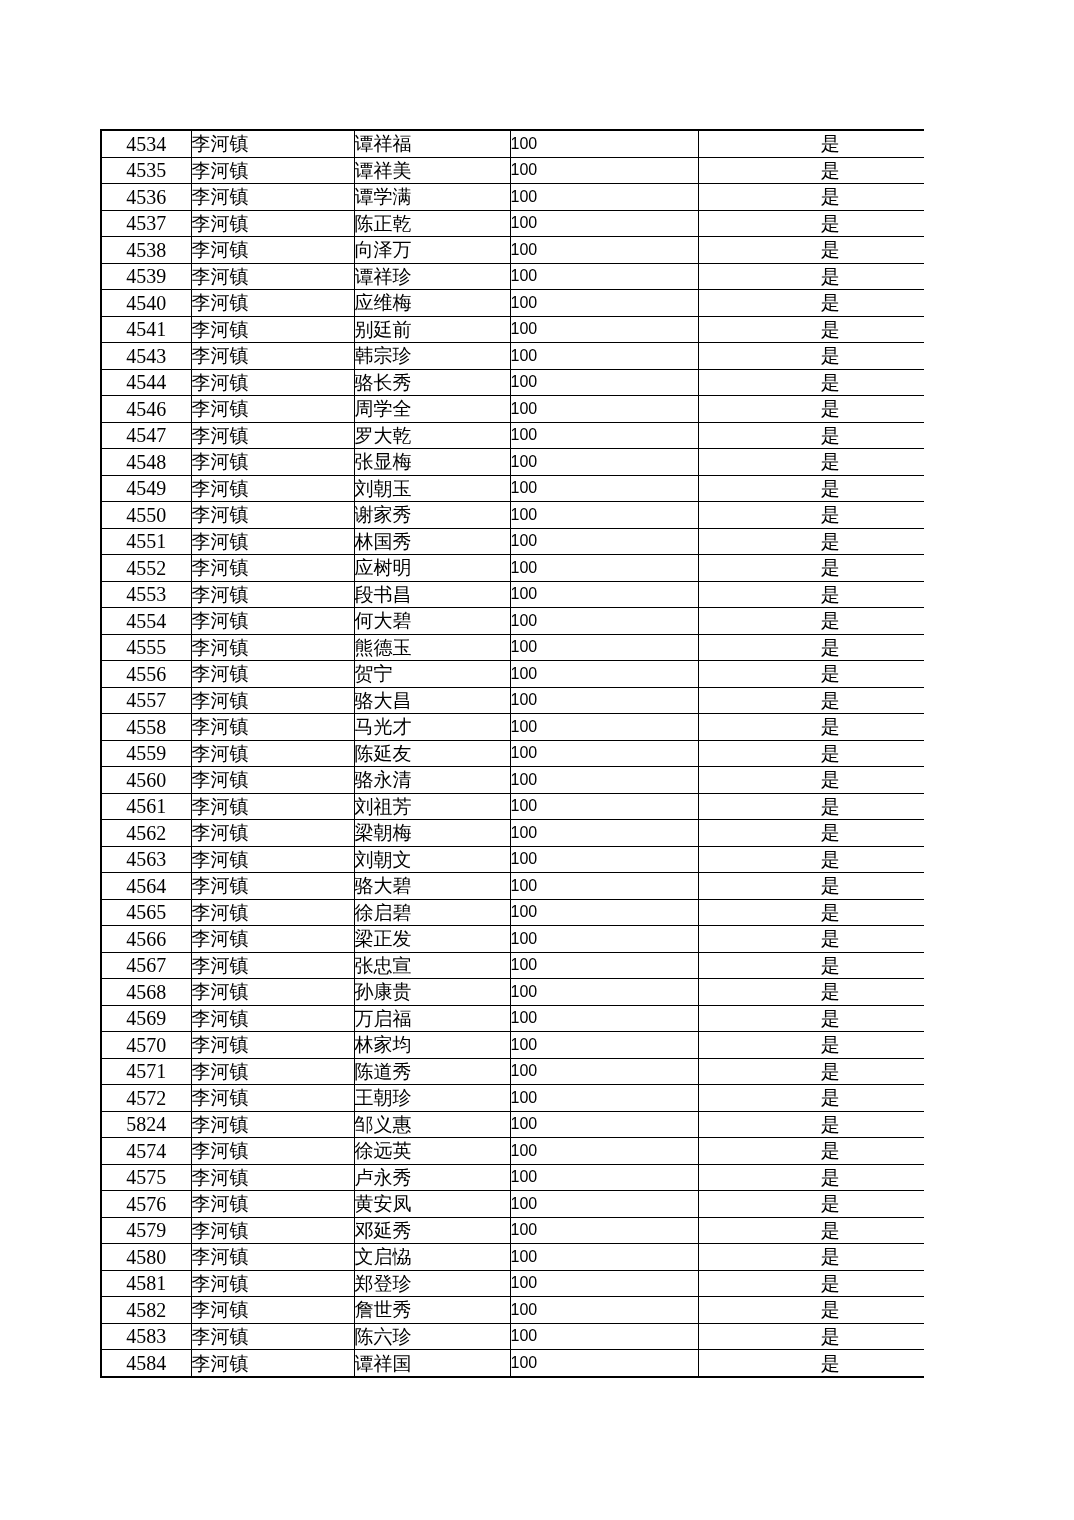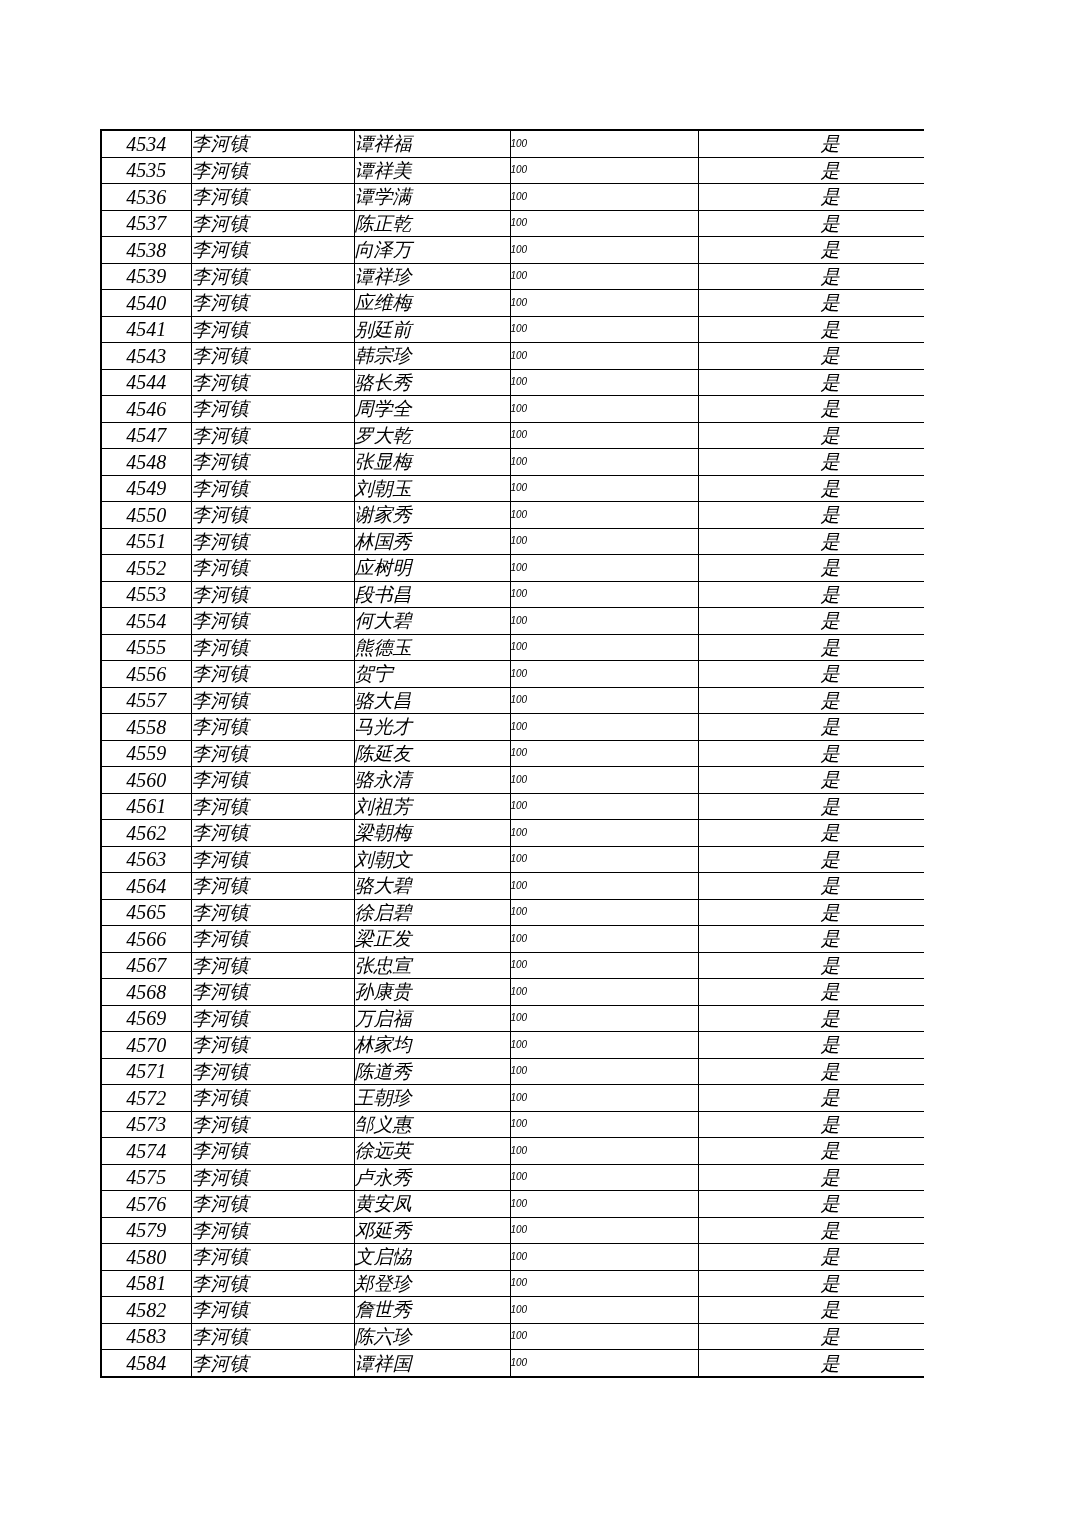--- a/index.html
+++ b/index.html
@@ -6,21 +6,20 @@
     margin: 0;
     padding: 0;
     background: #ffffff;
   }
   .page {
     position: relative;
     width: 924px;
     height: 1520px;
     background: #ffffff;
     overflow: hidden;
-    font-style: italic;
   }
   table.records {
     position: absolute;
     left: 100px;
     top: 129px;
     width: 862px;
     height: 1249px;
     border-collapse: collapse;
     table-layout: fixed;
     border: 2px solid #000000;
@@ -42,21 +41,21 @@
   td.cell-town, td.cell-name {
     text-align: left;
     padding-left: 5px;
     font-family: "Liberation Serif", "DejaVu Serif", serif;
     font-size: 19px;
   }
   td.cell-score {
     text-align: left;
     padding-left: 3px;
     font-family: "Liberation Sans", "DejaVu Sans", sans-serif;
-    font-size: 10px;
+    font-size: 16px;
   }
   td.cell-confirmed {
     text-align: center;
     font-family: "Liberation Serif", "DejaVu Serif", serif;
     font-size: 19px;
   }
 </style>
 </head>
 <body style="background: rgb(255, 255, 255);">
 
@@ -323,21 +322,21 @@
           <td class="cell-confirmed">是</td>
         </tr>
         <tr>
           <td class="cell-id">4572</td>
           <td class="cell-town">李河镇</td>
           <td class="cell-name">王朝珍</td>
           <td class="cell-score">100</td>
           <td class="cell-confirmed">是</td>
         </tr>
         <tr>
-          <td class="cell-id">4573</td>
+          <td class="cell-id">5824</td>
           <td class="cell-town">李河镇</td>
           <td class="cell-name">邹义惠</td>
           <td class="cell-score">100</td>
           <td class="cell-confirmed">是</td>
         </tr>
         <tr>
           <td class="cell-id">4574</td>
           <td class="cell-town">李河镇</td>
           <td class="cell-name">徐远英</td>
           <td class="cell-score">100</td>

